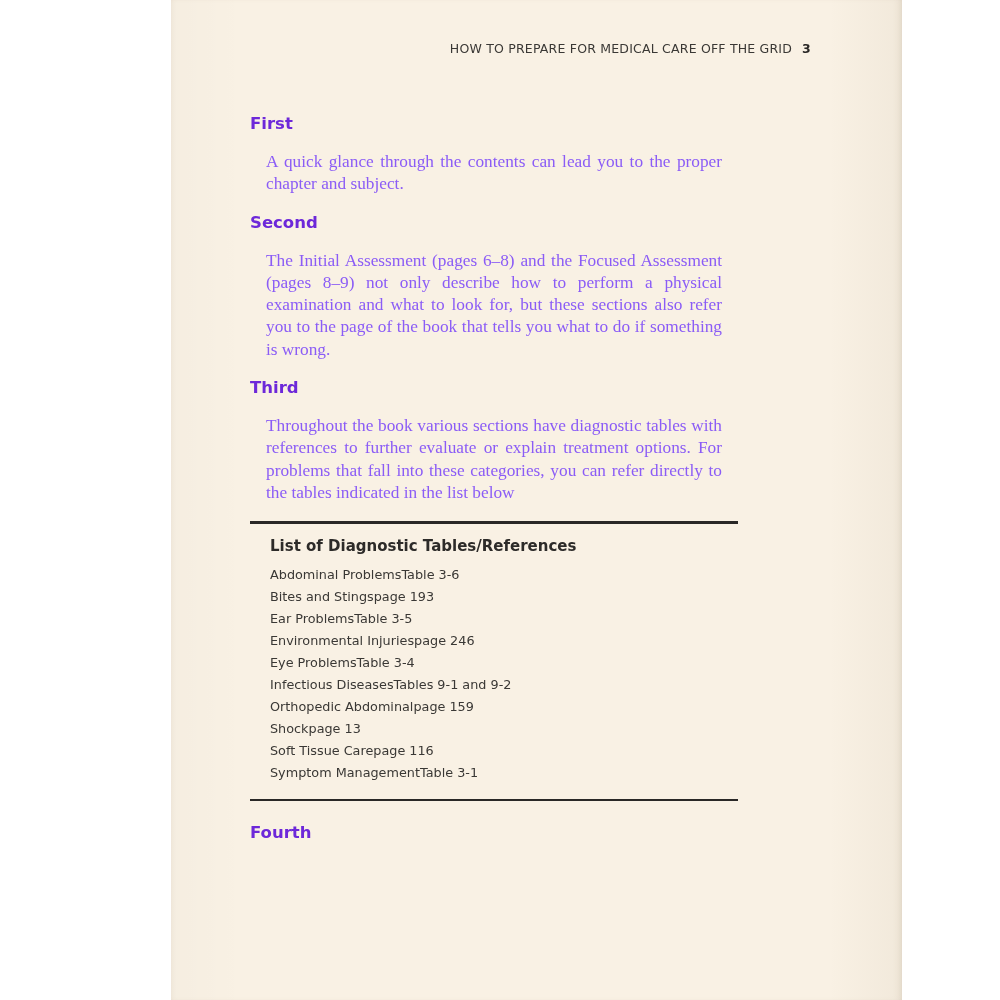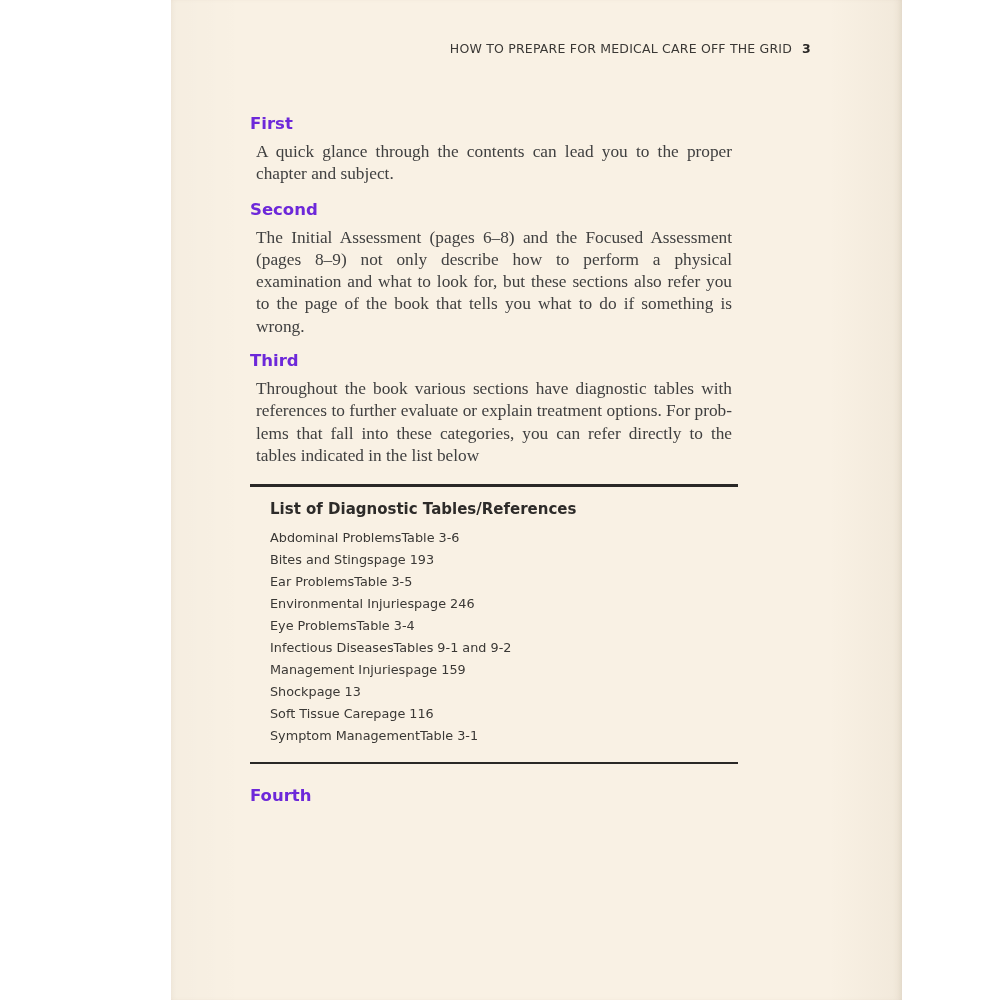--- a/index.html
+++ b/index.html
@@ -53,23 +53,23 @@
       font-weight: bold;
       font-size: 16.5px;
       color: #6d28d9;
       margin: 0;
       line-height: 22px;
     }
     .body-text {
       font-family: "Liberation Serif", serif;
       font-size: 17.3px;
       line-height: 22.3px;
-      color: #404040;
+      color: #8b5cf6;
       text-align: justify;
-      margin: 6px;
+      margin: 16px;
       hyphens: manual;
     }
     .last-line-left {
       text-align-last: left;
     }
     .sec-first { margin-top: 0; }
     .sec-second { margin-top: 13px; }
     .sec-third { margin-top: 12px; }
     .ref-box {
       margin-top: 17px;
@@ -150,21 +150,21 @@
         </li>
         <li class="ref-row">
           <span>Eye Problems</span>
           <span>Table 3-4</span>
         </li>
         <li class="ref-row">
           <span>Infectious Diseases</span>
           <span>Tables 9-1 and 9-2</span>
         </li>
         <li class="ref-row">
-          <span>Management Injuries</span>
+          <span>Orthopedic Abdominal</span>
           <span>page 159</span>
         </li>
         <li class="ref-row">
           <span>Shock</span>
           <span>page 13</span>
         </li>
         <li class="ref-row">
           <span>Soft Tissue Care</span>
           <span>page 116</span>
         </li>

